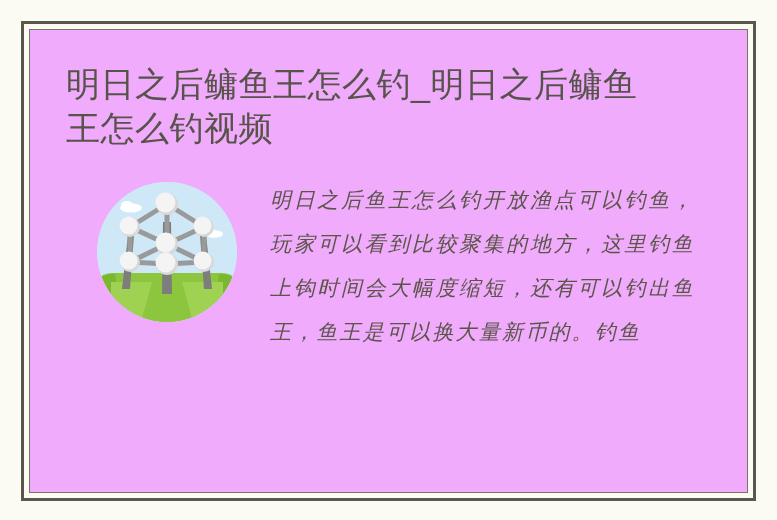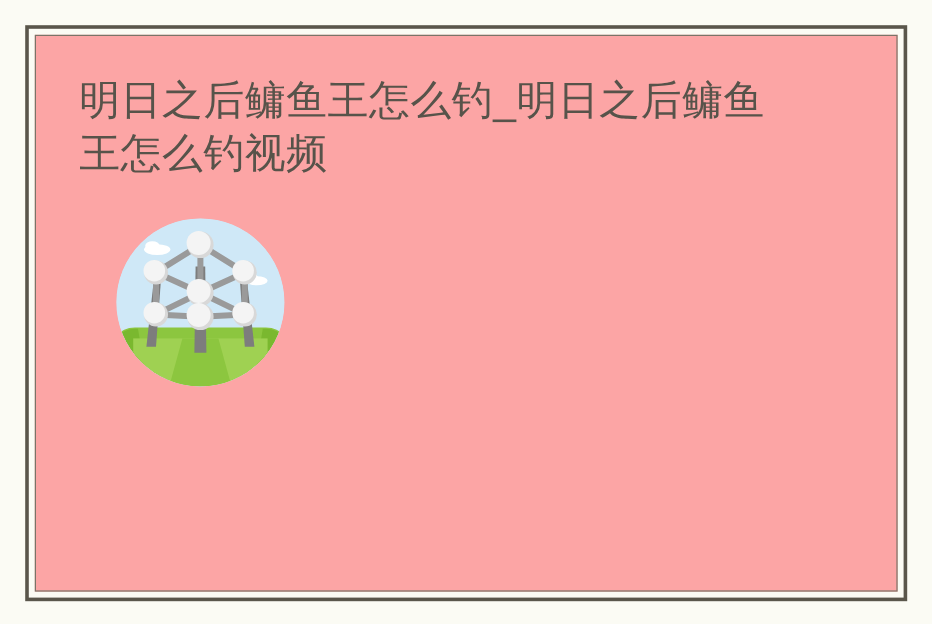--- a/index.html
+++ b/index.html
@@ -35,21 +35,21 @@
     background: #fbfbf4;
   }
   .frame-inner {
     position: absolute;
     left: 5px;
     top: 5px;
     right: 5px;
     bottom: 5px;
     border: 1px solid #7a7468;
     box-sizing: border-box;
-    background: #fca5a5;
+    background: #f0abfc;
   }
 
   
   .content {
     position: absolute;
     left: 0;
     top: 0;
     right: 0;
     bottom: 0;
     padding: 32px 36px 0 36px;
@@ -191,18 +191,19 @@
                   <circle cx="107" cy="80" r="10" fill="#d8d8d8"></circle>
                   <circle cx="105.6" cy="78.6" r="9" fill="#f4f4f4"></circle>
 
                   <circle cx="70" cy="82" r="11" fill="#d8d8d8"></circle>
                   <circle cx="68.5" cy="80.5" r="10" fill="#f4f4f4"></circle>
                 </g>
               </g>
             </svg>
           </div>
 
+          <p class="body-text">明日之后鱼王怎么钓开放渔点可以钓鱼，玩家可以看到比较聚集的地方，这里钓鱼上钩时间会大幅度缩短，还有可以钓出鱼王，鱼王是可以换大量新币的。钓鱼</p>
 
         </div>
       </div>
     </div>
   </div>
 </div>
 
 </body></html>

